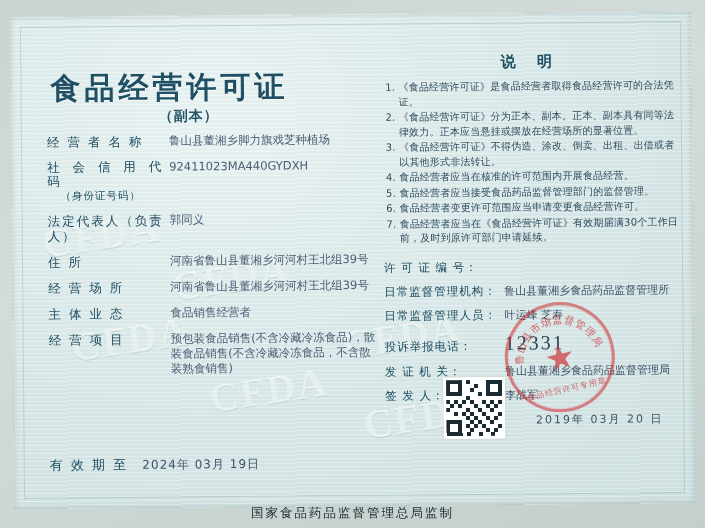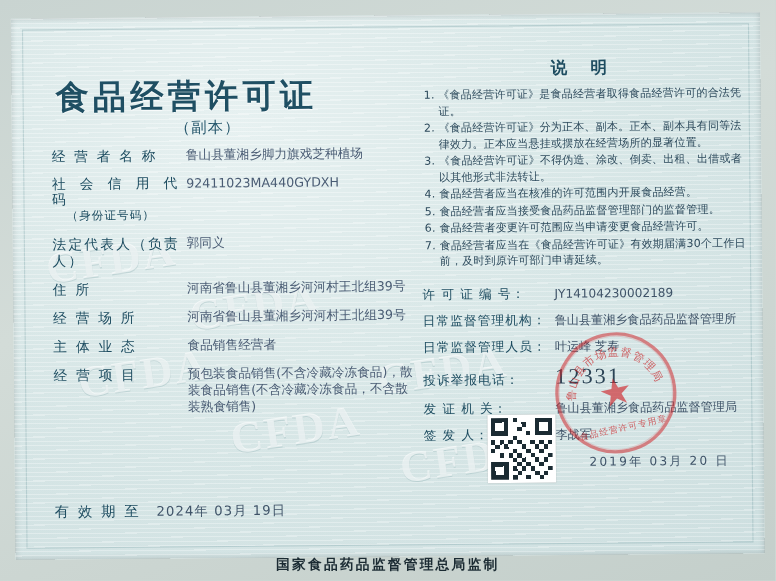--- a/index.html
+++ b/index.html
@@ -41,21 +41,21 @@
     pointer-events:none;text-shadow:0 1px 0 rgba(140,175,178,.35);
   }
   .title-zh{
     position:absolute;left:40px;top:52px;
     font-family:"DejaVu Sans", sans-serif;
     font-size:30px;font-weight:700;color:#1f4f63;letter-spacing:4px;
     text-shadow:0 1px 1px rgba(255,255,255,.7);
   }
   .title-sub{
     position:absolute;left:148px;top:92px;
-    font-size:14px;color:#23556a;letter-spacing:1px;
+    font-size:14px;color:#23556a;letter-spacing:1px;font-weight:bold;
   }
   
   .fields{position:absolute;left:36px;top:118px;width:330px;}
   .row{display:flex;align-items:flex-start;margin-bottom:11px;}
   .lbl{
     width:116px;flex:0 0 116px;font-size:12.5px;color:#1d4c60;
     letter-spacing:2px;text-align:justify;line-height:15px;
   }
   .lbl span{display:inline-block;}
   .val{
@@ -91,21 +91,21 @@
     margin-top:10px;text-align:right;font-size:11px;color:#3f5368;
     padding-right:18px;letter-spacing:2px;
   }
   .valid{
     position:absolute;left:36px;top:440px;font-size:13px;color:#1d4c60;
     letter-spacing:2px;
   }
   .valid .v{color:#3f5368;font-size:12px;letter-spacing:1px;margin-left:8px;}
   .footer{
     position:absolute;left:0;bottom:6px;width:705px;text-align:center;
-    font-size:12.5px;color:#1b2b33;letter-spacing:2px;font-weight:700;
+    font-size:12.5px;color:#1b2b33;letter-spacing:2px;font-weight:400;
   }
   
   .seal{
     position:absolute;left:492px;top:290px;width:104px;height:104px;
     border-radius:50%;border:3px solid rgba(206,40,45,.62);
     transform:rotate(-12deg);
     box-shadow:0 0 0 1px rgba(206,40,45,.18) inset;
     opacity:.88;
   }
   .seal .star{
@@ -191,21 +191,20 @@
         <li>《食品经营许可证》不得伪造、涂改、倒卖、出租、出借或者以其他形式非法转让。</li>
         <li>食品经营者应当在核准的许可范围内开展食品经营。</li>
         <li>食品经营者应当接受食品药品监督管理部门的监督管理。</li>
         <li>食品经营者变更许可范围应当申请变更食品经营许可。</li>
         <li>食品经营者应当在《食品经营许可证》有效期届满30个工作日前，及时到原许可部门申请延续。</li>
       </ol>
 
       <div class="right-fields">
         <div class="rrow">
           <div class="rlbl">许 可 证 编 号：</div>
-          <div class="rval">JY14104230002189</div>
         </div>
         <div class="rrow">
           <div class="rlbl">日常监督管理机构：</div>
           <div class="rval">鲁山县董湘乡食品药品监督管理所</div>
         </div>
         <div class="rrow">
           <div class="rlbl">日常监督管理人员：</div>
           <div class="rval">叶运峰  芝寿</div>
         </div>
         <div class="rrow">

